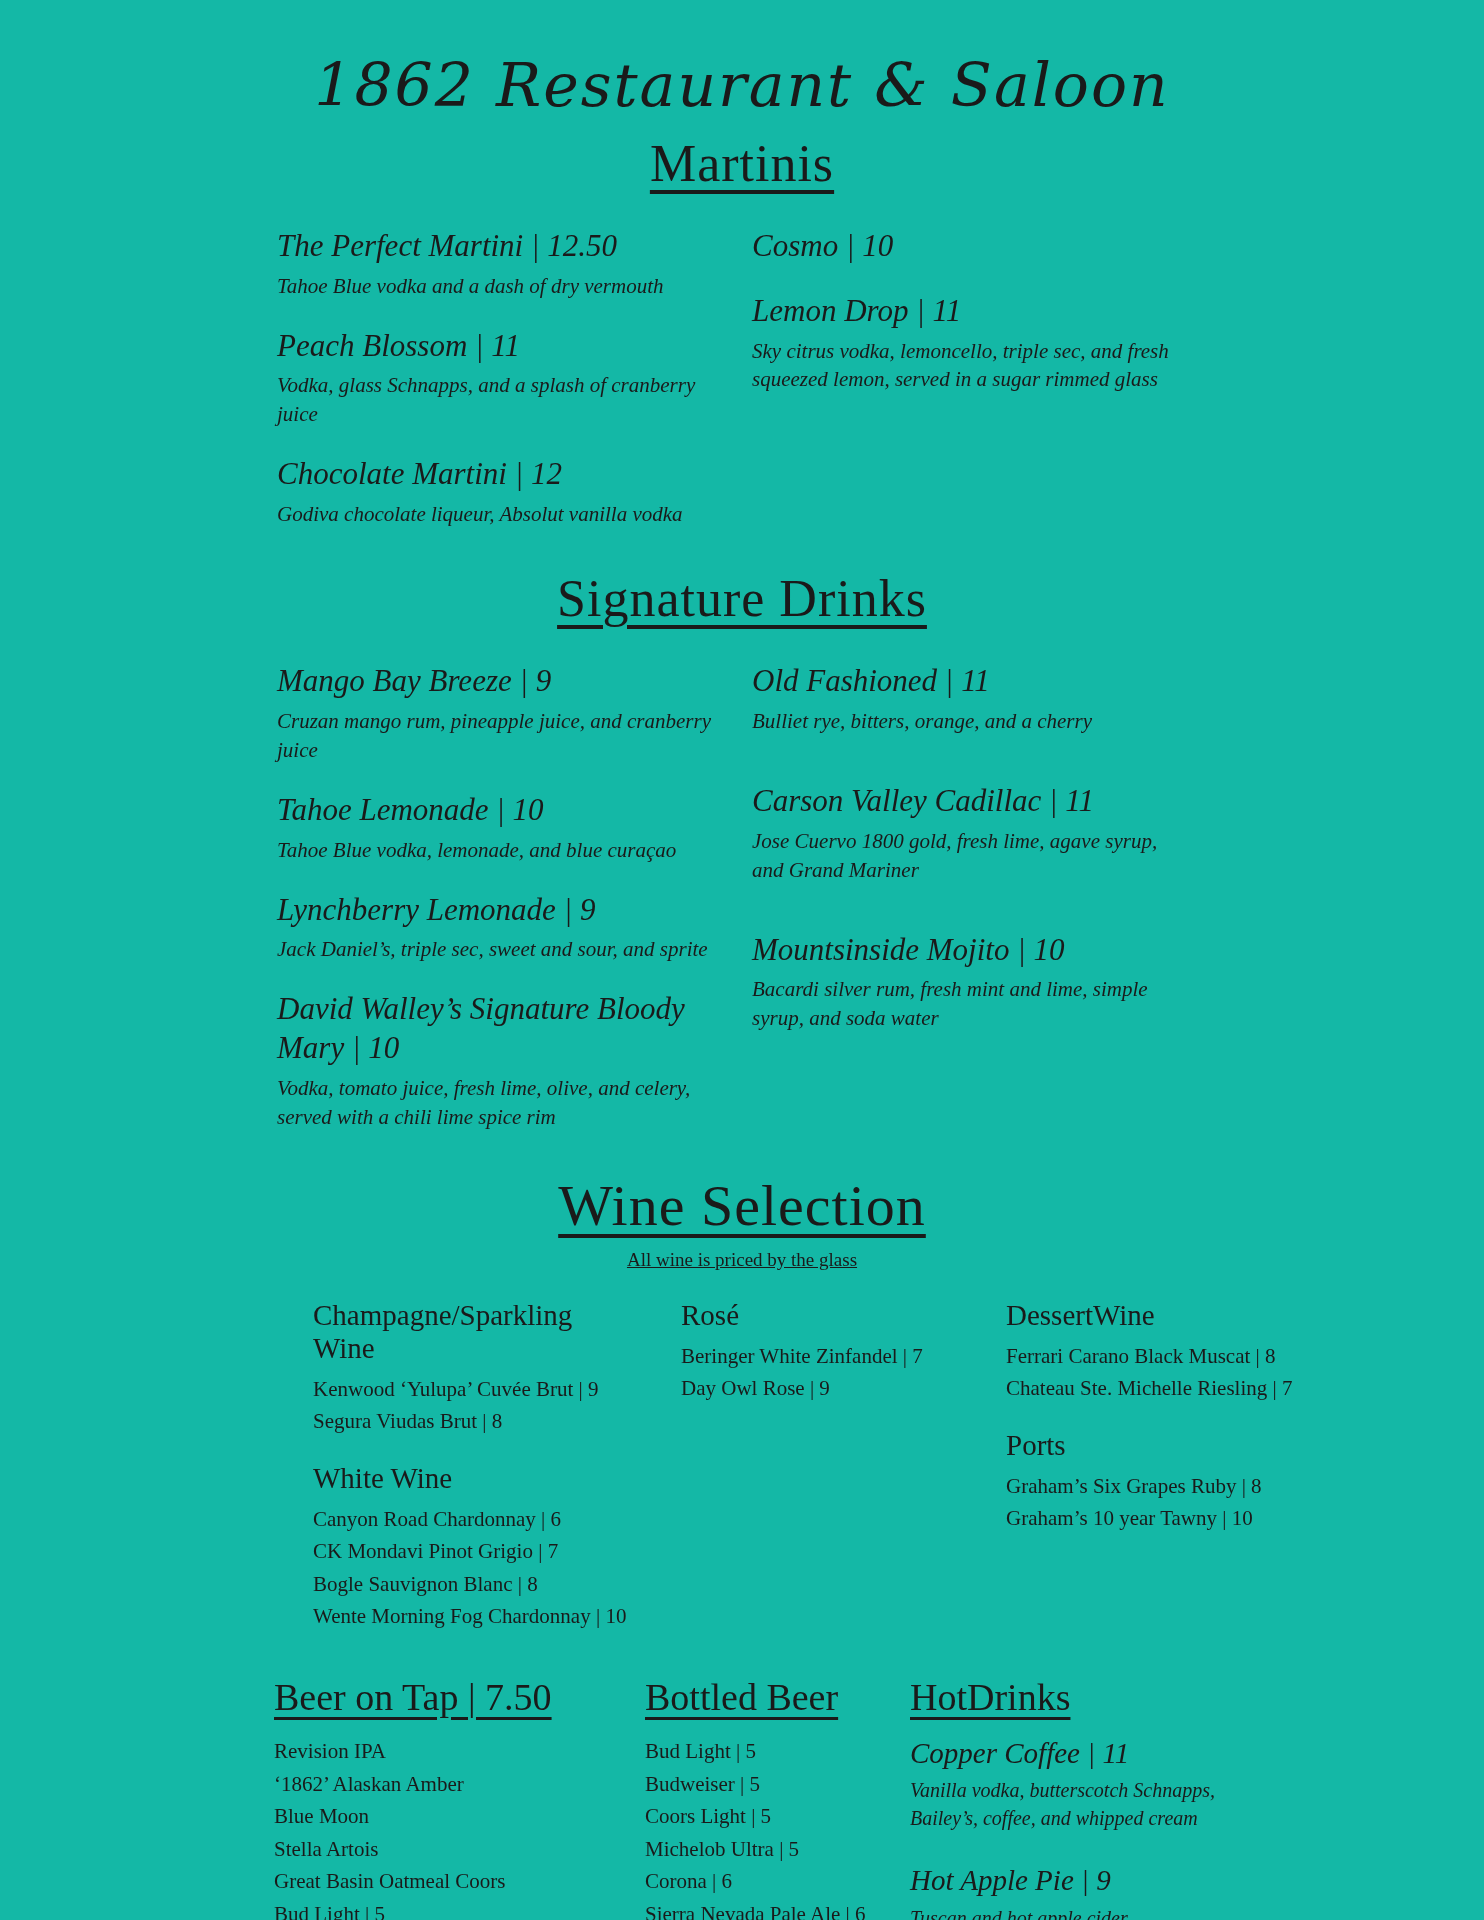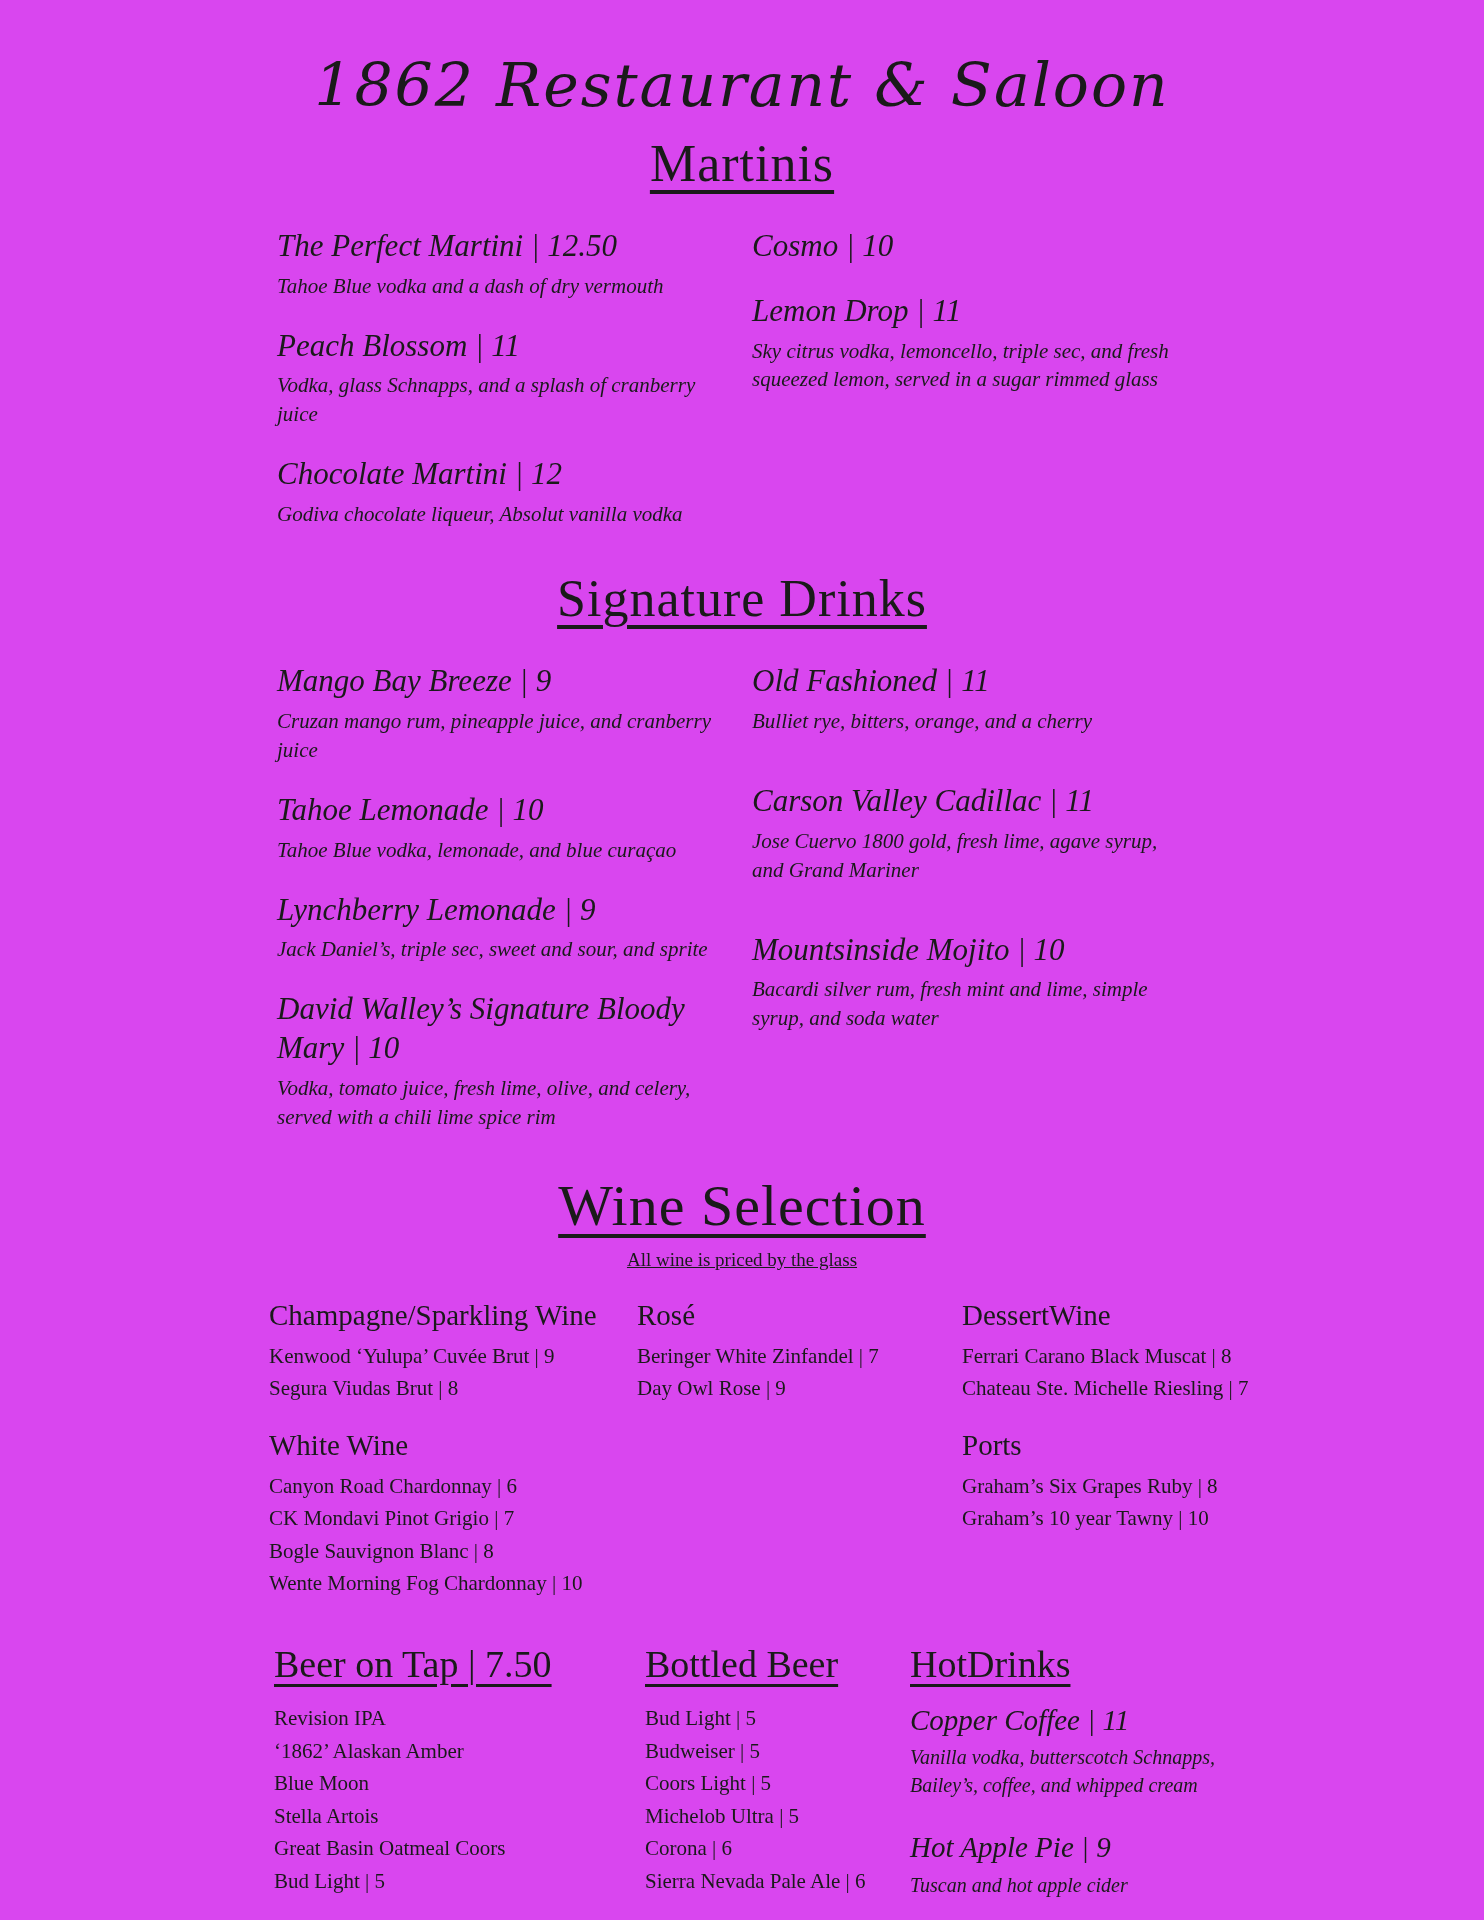--- a/index.html
+++ b/index.html
@@ -1,20 +1,20 @@
 <!DOCTYPE html>
 <html><head>
 <meta charset="utf-8">
 <style>
   * { box-sizing: border-box; }
   html, body { margin: 0; padding: 0; background: #ffffff; }
   .page {
     width: 1484px;
     height: 1920px;
-    background: #d946ef;
+    background: #14b8a6;
     color: #1a1a1a;
     font-family: "Liberation Serif", "DejaVu Serif", serif;
     overflow: hidden;
     position: relative;
   }
 
   
   .script-title {
     font-family: "DejaVu Serif", serif;
     font-style: italic;
@@ -50,21 +50,21 @@
   .drink-desc { font-size: 21px; line-height: 1.38; margin-top: 6px; max-width: 445px; }
   .col-right .drink-desc { max-width: 432px; }
   .signature .col-right .drink { margin-bottom: 46px; }
 
   
   .cols-3-wine {
     display: grid;
     grid-template-columns: 368px 325px 1fr;
     padding: 0 130px 0 269px;
   }
-  .wine-group { margin-bottom: 24px; }
+  .wine-group { margin-bottom: 24px; margin-left: 44px; }
   .group-title { font-size: 29px; margin-bottom: 8px; }
   .line-item { font-size: 21px; line-height: 1.55; }
 
   
   .cols-3-bottom {
     display: grid;
     grid-template-columns: 371px 265px 1fr;
     padding: 0 160px 0 274px;
     margin-top: 18px;
   }

